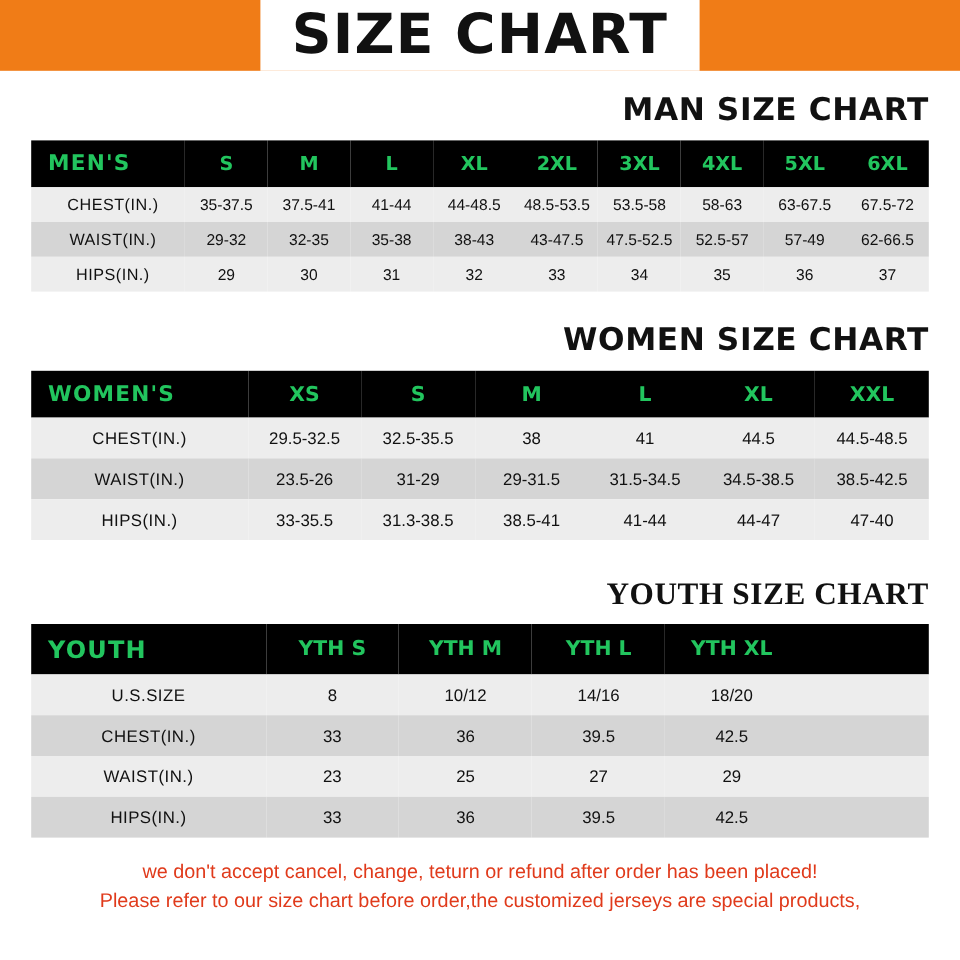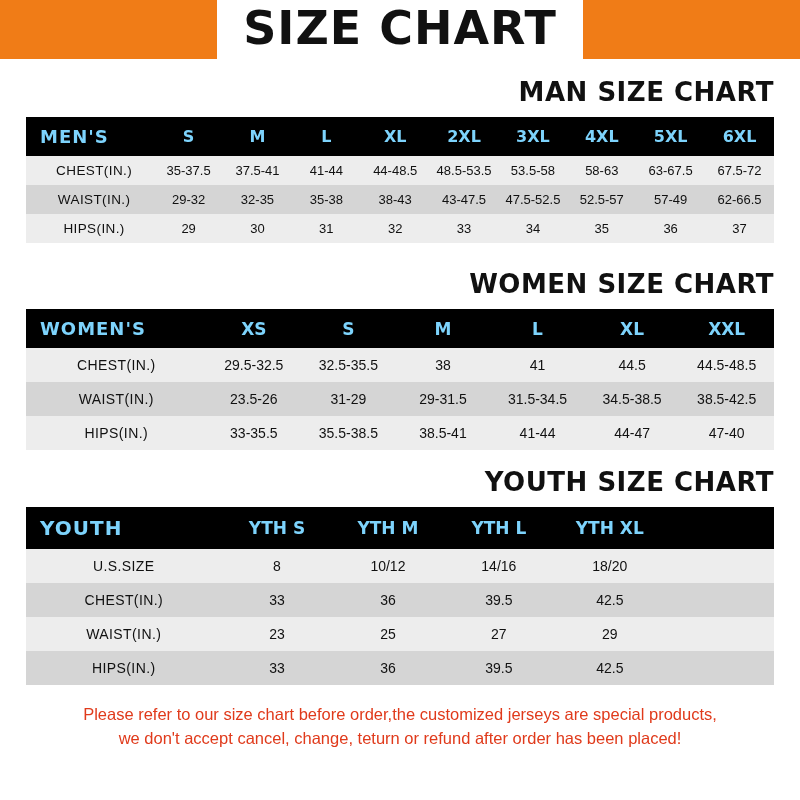--- a/index.html
+++ b/index.html
@@ -52,38 +52,38 @@
   .section-title {
     text-align: right;
     font-family: "DejaVu Sans", sans-serif;
     font-weight: bold;
     font-size: 26px;
     color: #111111;
     letter-spacing: 0.5px;
     margin: 18px 0 10px 0;
   }
   .section-title.women { margin-top: 26px; }
-  .section-title.youth { margin-top: 17px; }
+  .section-title.youth { margin-top: 30px; font-family: Liberation Serif, serif; }
 
   table.chart {
     width: 100%;
     border-collapse: collapse;
     table-layout: fixed;
   }
   table.chart td, table.chart th {
     text-align: center;
     font-family: "Liberation Sans", sans-serif;
   }
 
   
   tr.head-row {
     background: #000000;
   }
   tr.head-row th {
-    color: #7dd3fc;
+    color: #22c55e;
     font-size: 16px;
     font-weight: bold;
     padding: 9px 2px;
     font-family: "DejaVu Sans", sans-serif;
   }
   tr.head-row th.first {
     text-align: left;
     padding-left: 14px;
     font-size: 18px;
     letter-spacing: 1px;
@@ -213,21 +213,21 @@
         <td>23.5-26</td>
         <td>31-29</td>
         <td>29-31.5</td>
         <td>31.5-34.5</td>
         <td>34.5-38.5</td>
         <td>38.5-42.5</td>
       </tr>
       <tr class="data-row band-light">
         <td class="first">HIPS(IN.)</td>
         <td>33-35.5</td>
-        <td>35.5-38.5</td>
+        <td>31.3-38.5</td>
         <td>38.5-41</td>
         <td>41-44</td>
         <td>44-47</td>
         <td>47-40</td>
       </tr>
     </tbody>
       </table>
 
     <div class="section-title youth">YOUTH SIZE CHART</div>
     <table class="chart youth-table">
@@ -269,18 +269,18 @@
         <td>33</td>
         <td>36</td>
         <td>39.5</td>
         <td>42.5</td>
         <td></td>
       </tr>
     </tbody>
       </table>
 
     <div class="footer-note">
+      <div>we don't accept cancel, change, teturn or refund after order has been placed!</div>
       <div>Please refer to our size chart before order,the customized jerseys are special products,</div>
-      <div>we don't accept cancel, change, teturn or refund after order has been placed!</div>
     </div>
 
   </div>
 </div>
 
 </body></html>

